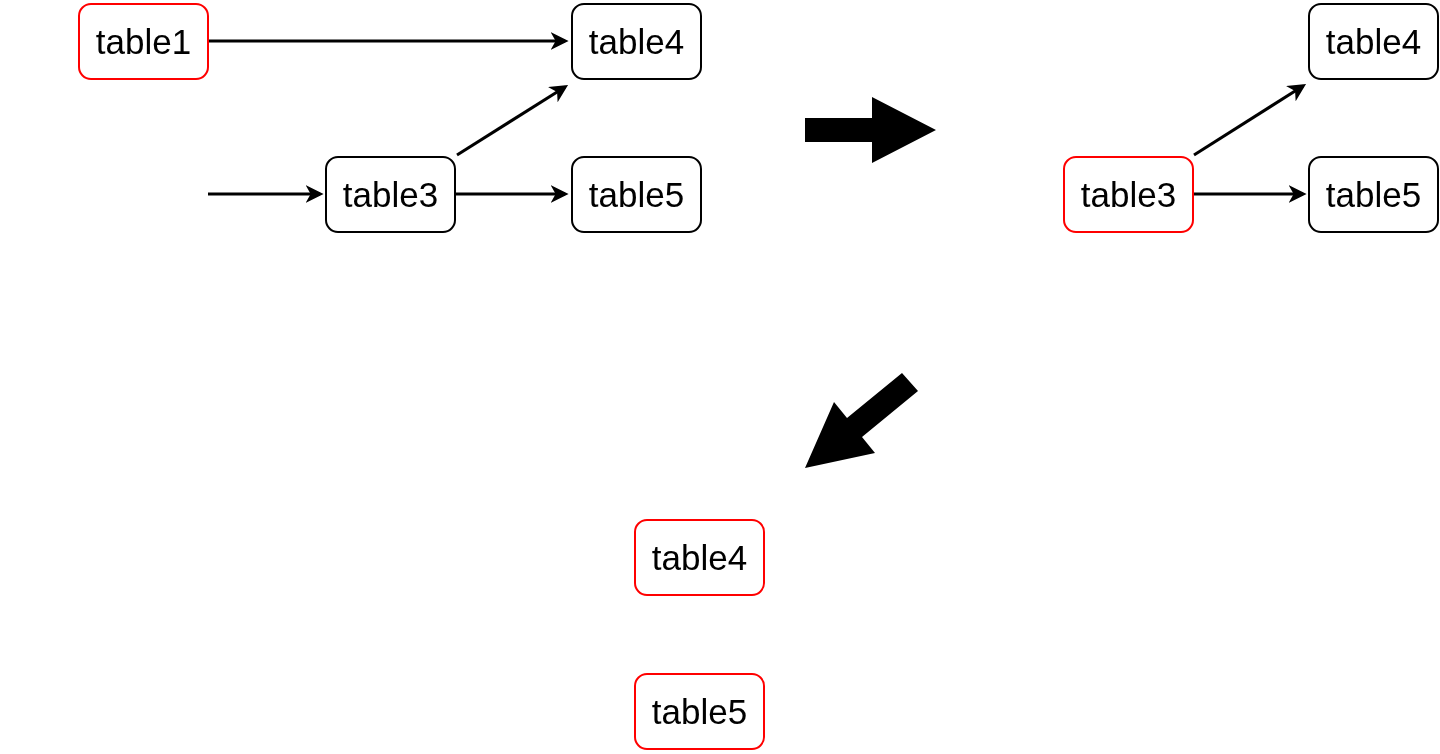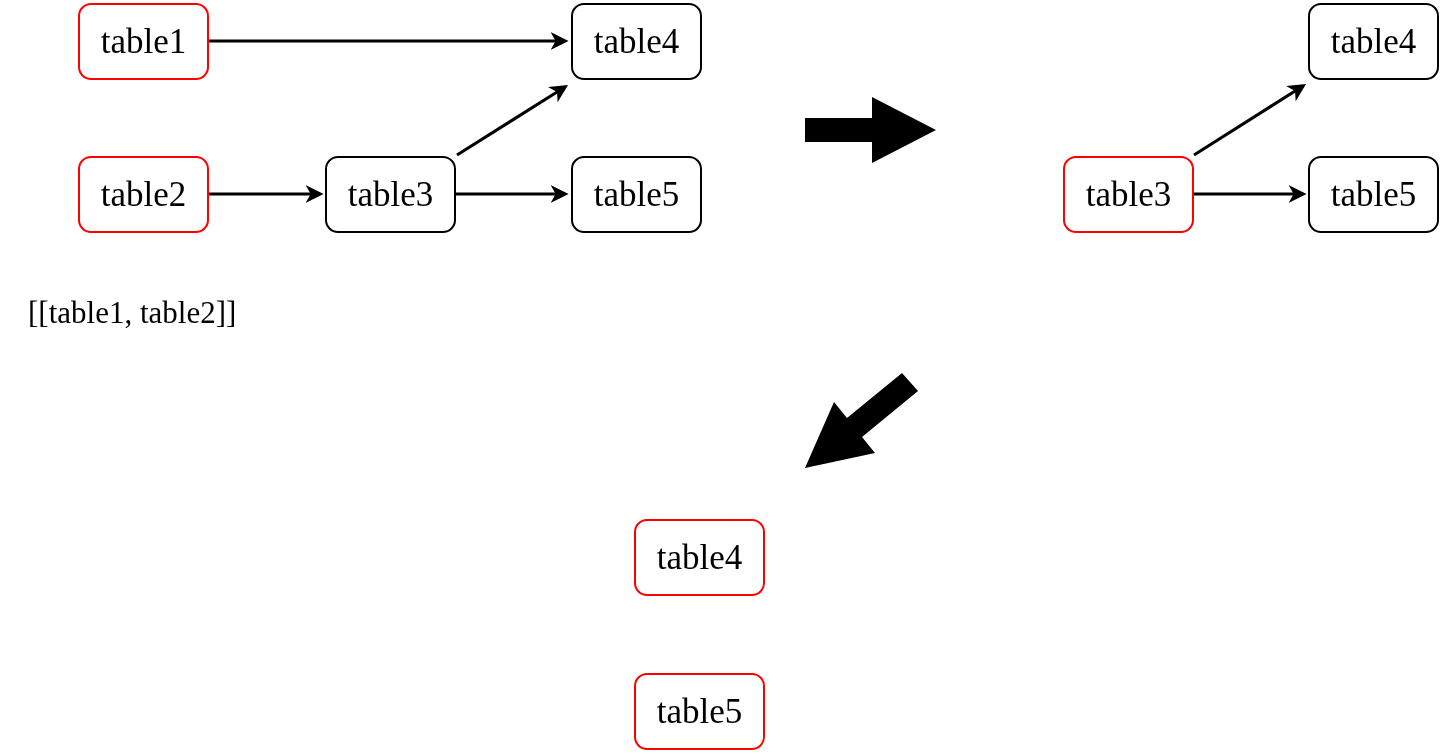--- a/index.html
+++ b/index.html
@@ -6,21 +6,21 @@
     margin: 0;
     padding: 0;
     background: #ffffff;
   }
   #canvas {
     position: relative;
     width: 1440px;
     height: 754px;
     background: #ffffff;
     overflow: hidden;
-    font-family: Liberation Serif, serif;
+    font-family: Liberation Sans, sans-serif;
   }
   #edges {
     position: absolute;
     left: 0;
     top: 0;
     width: 1440px;
     height: 754px;
   }
   .node {
     position: absolute;
@@ -68,33 +68,29 @@
     <line x1="1194" y1="155" x2="1303" y2="86" stroke="#000000" stroke-width="3" marker-end="url(#ah)"></line>
     <line x1="1194" y1="194" x2="1303" y2="194" stroke="#000000" stroke-width="3" marker-end="url(#ah)"></line>
 
     <polygon points="805,118 872,118 872,97 936,130 872,163 872,142 805,142" fill="#000000"></polygon>
     <polygon points="902,373 918,391 862,437 875,453 805,468 834,402 847,418" fill="#000000"></polygon>
   </svg>
 
   <div class="node red" style="left:78px;top:3px">
     <span>table1</span>
   </div>
-  <div class="node red" style="left:78px;top:156px">
-    <span>table2</span>
-  </div>
   <div class="node" style="left:325px;top:156px">
     <span>table3</span>
   </div>
   <div class="node" style="left:571px;top:3px">
     <span>table4</span>
   </div>
   <div class="node" style="left:571px;top:156px">
     <span>table5</span>
   </div>
-  <div class="caption" style="left:28px;top:294px">[[table1, table2]]</div>
 
   <div class="node red" style="left:1063px;top:156px">
     <span>table3</span>
   </div>
   <div class="node" style="left:1308px;top:3px">
     <span>table4</span>
   </div>
   <div class="node" style="left:1308px;top:156px">
     <span>table5</span>
   </div>

